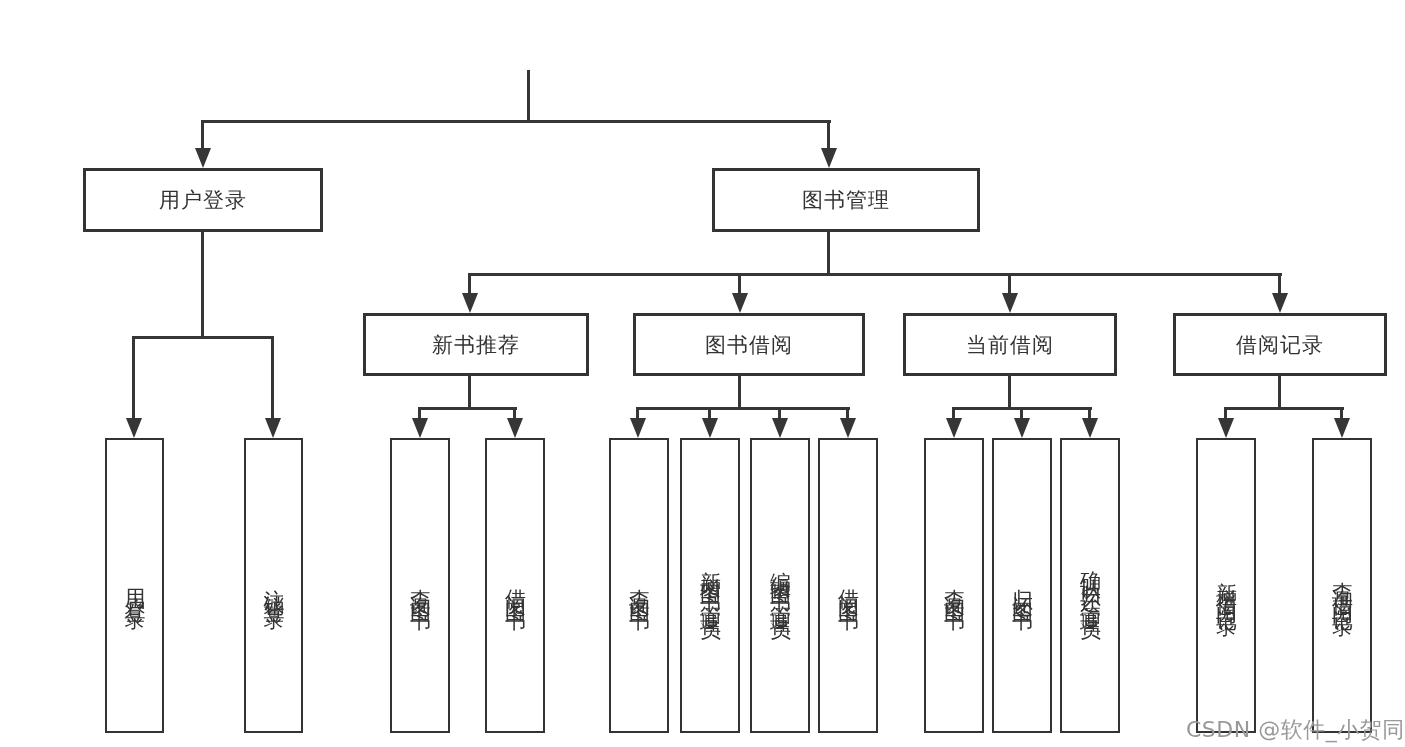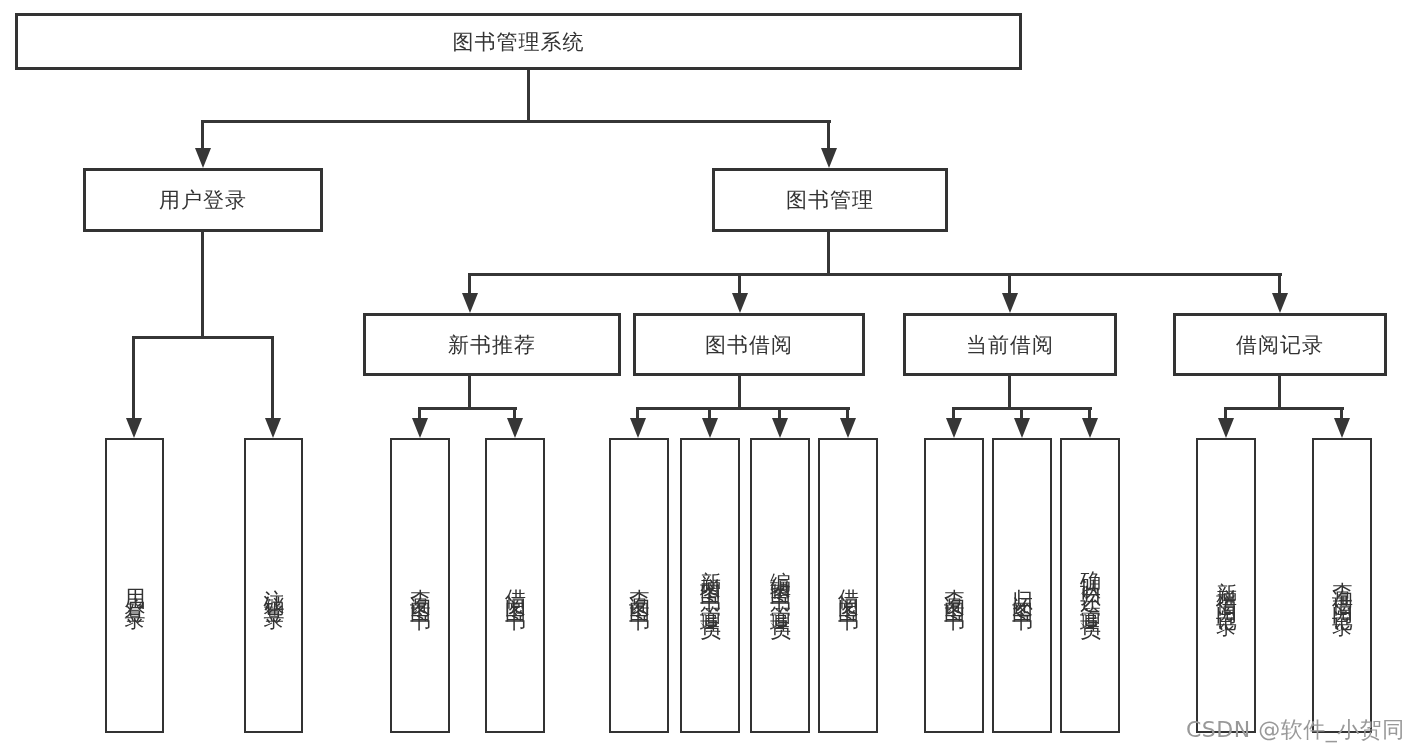--- a/index.html
+++ b/index.html
@@ -57,35 +57,32 @@
     color:var(--watermark);
     letter-spacing:0.5px;
     white-space:nowrap;
   }
 </style>
 </head>
 <body>
 
 <div class="canvas">
 
-  <div class="box" style="left:15px;top:13px;width:1007px;height:57px">
-    <span>图书管理系统</span>
-  </div>
 
   <div class="vline" style="left:527px;top:70px;height:52px"></div>
   <div class="hline" style="left:201px;top:120px;width:630px"></div>
   <div class="vline" style="left:201px;top:120px;height:32px"></div>
   <div class="arrow" style="left:195px;top:148px"></div>
   <div class="vline" style="left:827px;top:120px;height:32px"></div>
   <div class="arrow" style="left:821px;top:148px"></div>
 
   <div class="box" style="left:83px;top:168px;width:240px;height:64px">
     <span>用户登录</span>
   </div>
-  <div class="box" style="left:712px;top:168px;width:236px;height:64px">
+  <div class="box" style="left:712px;top:168px;width:268px;height:64px">
     <span>图书管理</span>
   </div>
 
   <div class="vline" style="left:201px;top:230px;height:108px"></div>
   <div class="hline" style="left:132px;top:336px;width:142px"></div>
   <div class="vline" style="left:132px;top:336px;height:84px"></div>
   <div class="arrow" style="left:126px;top:418px"></div>
   <div class="vline" style="left:271px;top:336px;height:84px"></div>
   <div class="arrow" style="left:265px;top:418px"></div>
 
@@ -93,21 +90,21 @@
   <div class="hline" style="left:468px;top:273px;width:814px"></div>
   <div class="vline" style="left:468px;top:273px;height:22px"></div>
   <div class="arrow" style="left:462px;top:293px"></div>
   <div class="vline" style="left:738px;top:273px;height:22px"></div>
   <div class="arrow" style="left:732px;top:293px"></div>
   <div class="vline" style="left:1008px;top:273px;height:22px"></div>
   <div class="arrow" style="left:1002px;top:293px"></div>
   <div class="vline" style="left:1278px;top:273px;height:22px"></div>
   <div class="arrow" style="left:1272px;top:293px"></div>
 
-  <div class="box" style="left:363px;top:313px;width:258px;height:63px">
+  <div class="box" style="left:363px;top:313px;width:226px;height:63px">
     <span>新书推荐</span>
   </div>
   <div class="box" style="left:633px;top:313px;width:232px;height:63px">
     <span>图书借阅</span>
   </div>
   <div class="box" style="left:1173px;top:313px;width:214px;height:63px">
     <span>借阅记录</span>
   </div>
   <div class="box" style="left:903px;top:313px;width:214px;height:63px">
     <span>当前借阅</span>

